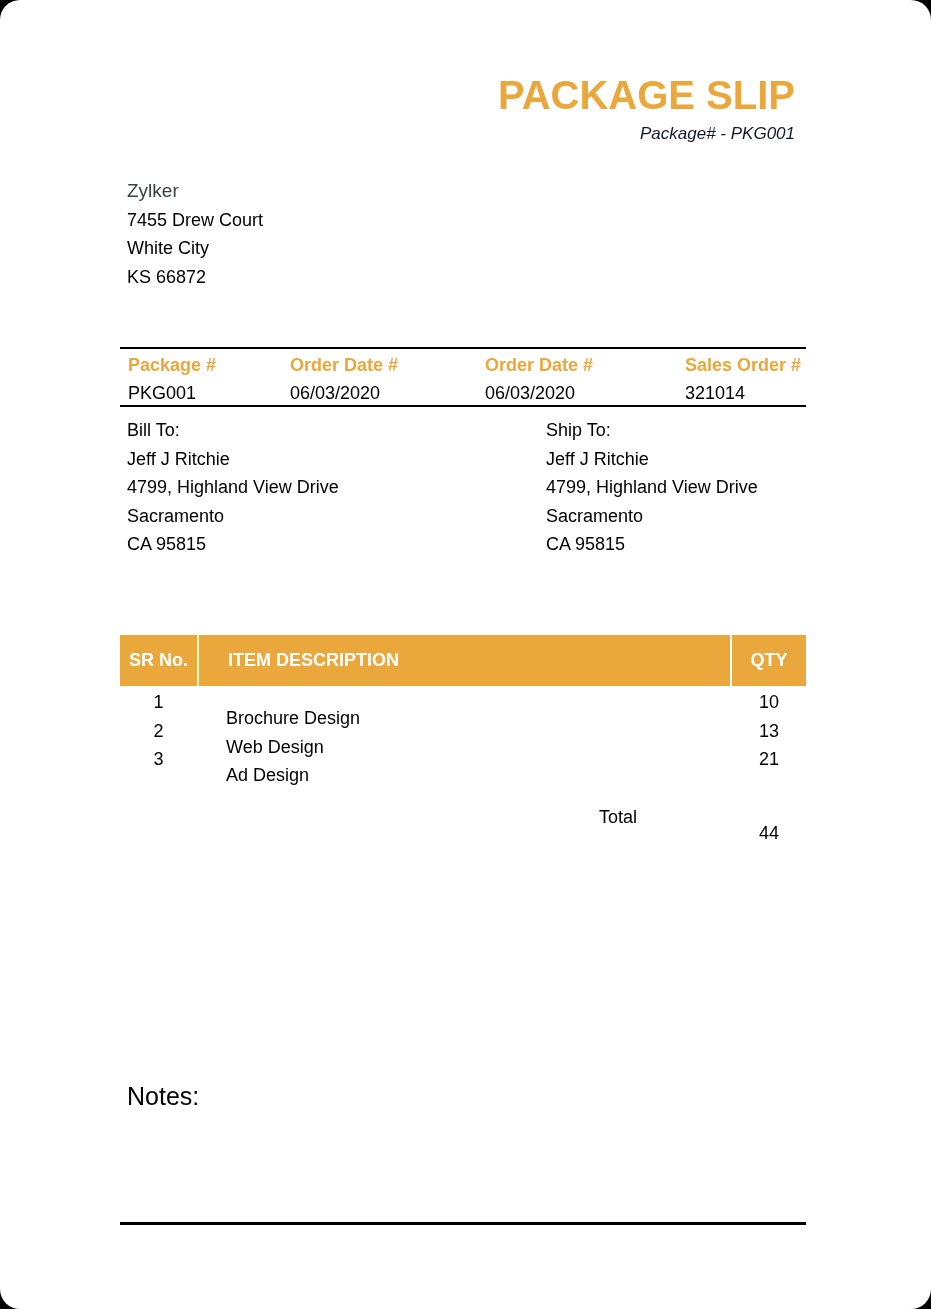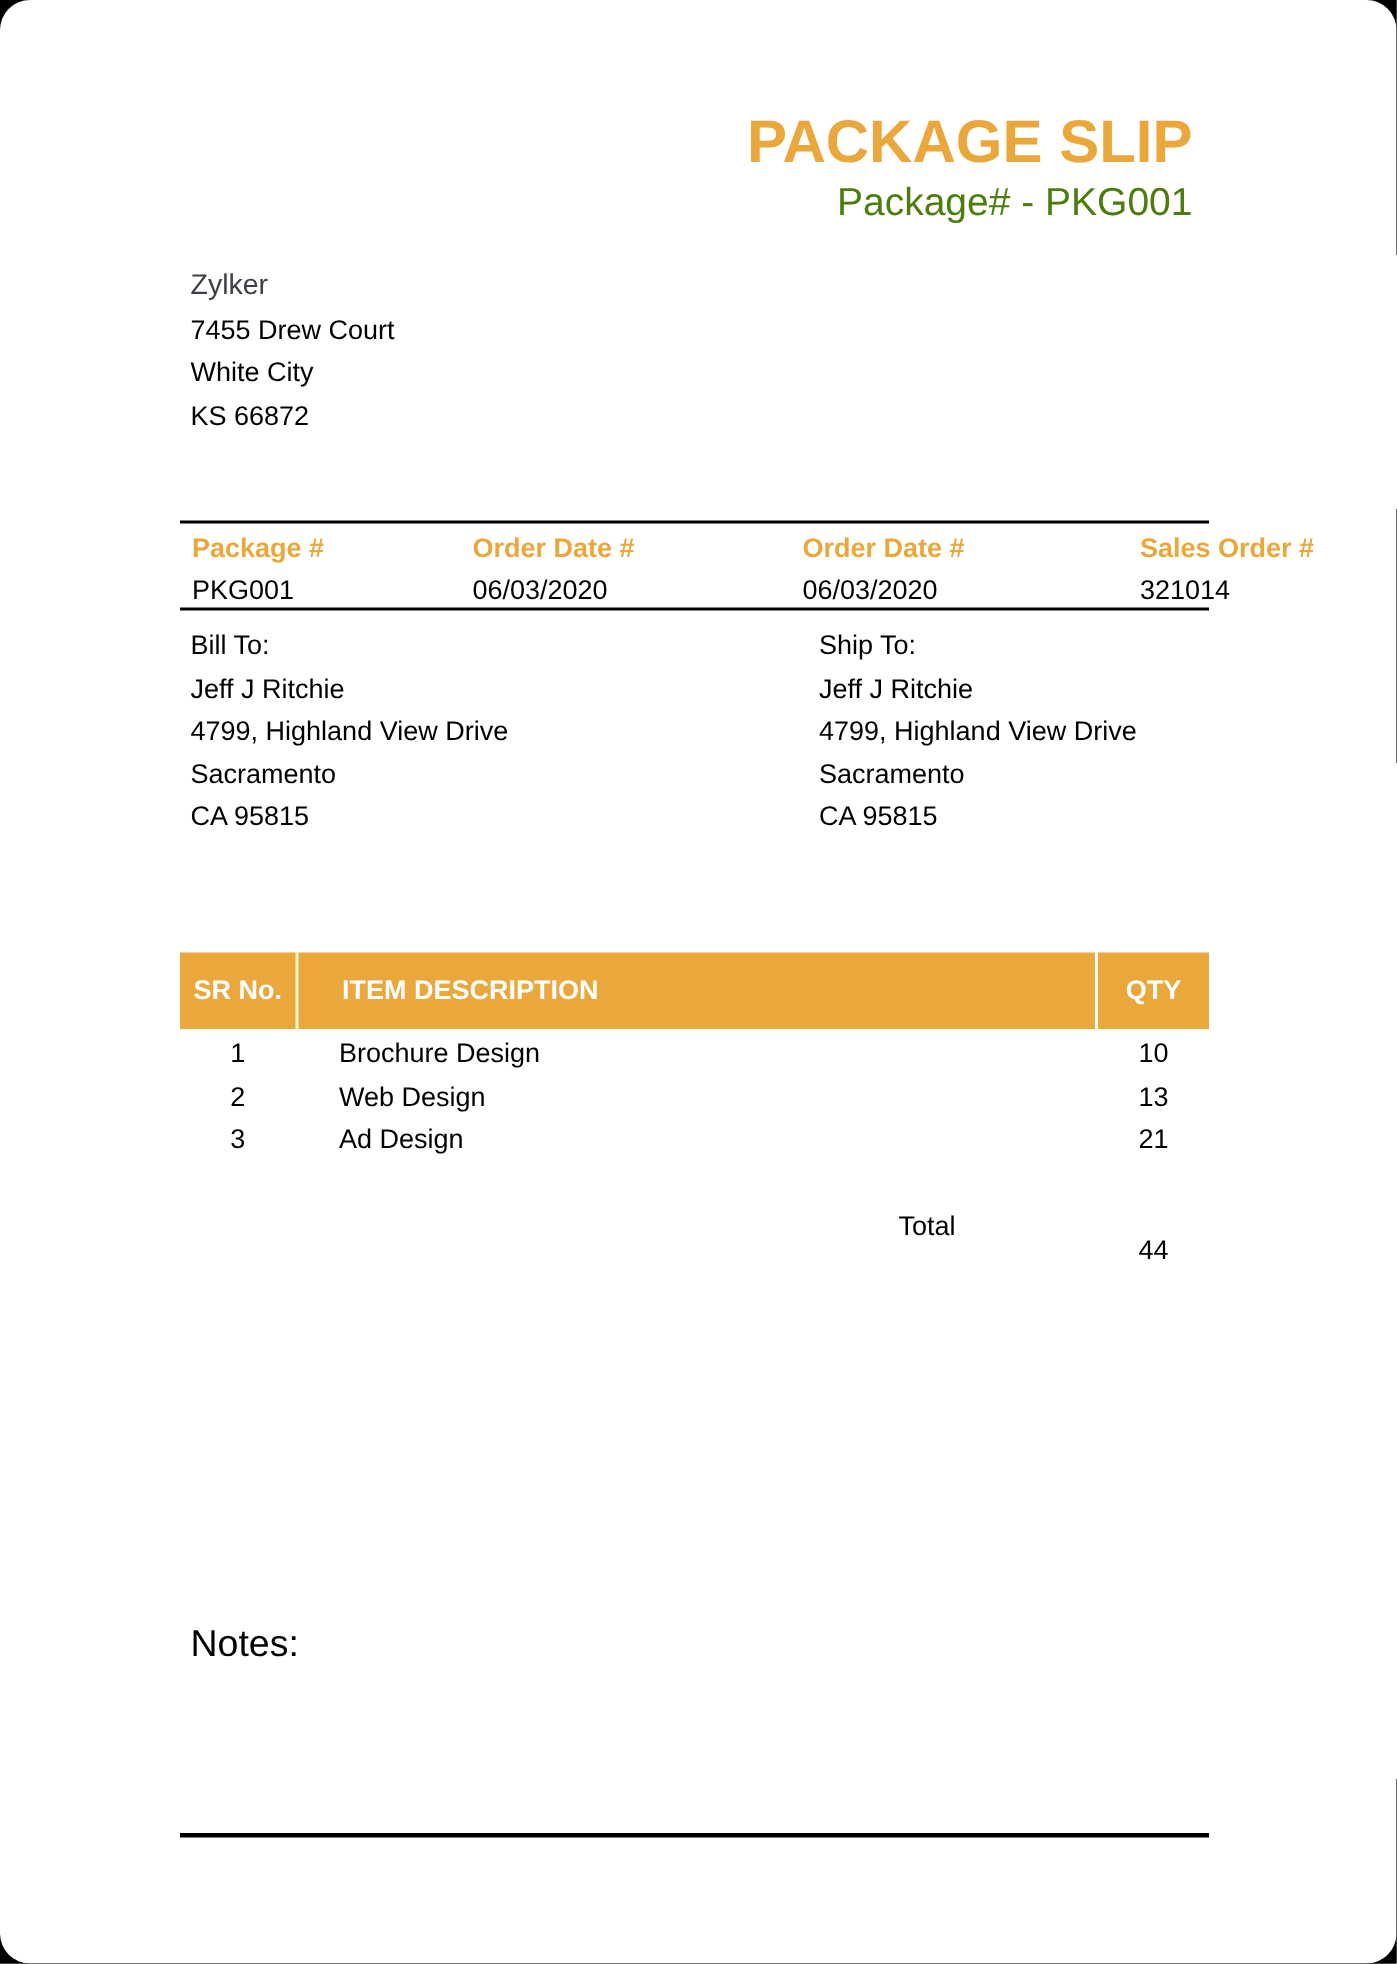--- a/index.html
+++ b/index.html
@@ -26,23 +26,24 @@
     text-align: right;
   }
   .doc-title {
     font-size: 40px;
     font-weight: bold;
     line-height: 44px;
     color: #EAA73C;
   }
   .pkg-line {
     margin-top: 4px;
-    font-size: 26px;
+    font-size: 17px;
     line-height: 26px;
-    color: #4d7c0f;
+    color: #0f172a;
+    font-style: italic;
   }
 
   
   .company {
     position: absolute;
     left: 127px;
     top: 177px;
     font-size: 18px;
     line-height: 28.5px;
   }
@@ -56,21 +57,20 @@
     position: absolute;
     left: 120px;
     top: 347px;
     width: 686px;
     height: 60px;
     border-top: 2px solid #000000;
     border-bottom: 2px solid #000000;
     display: grid;
     grid-template-columns: 170px 195px 200px 121px;
     padding-top: 7px;
-    gap: 25px;
   }
   .info-col:first-child { padding-left: 8px; }
   .info-label {
     font-size: 18px;
     font-weight: bold;
     color: #EAA73C;
     line-height: 18px;
     margin-bottom: 10px;
   }
   .info-value {
@@ -118,21 +118,21 @@
 
   .items-body { padding-top: 2px; }
   .item-row {
     display: grid;
     grid-template-columns: 77px 1fr 74px;
     height: 28.5px;
     line-height: 28.5px;
     font-size: 18px;
   }
   .item-row .col-sr { text-align: center; }
-  .item-row .col-desc { padding-left: 29px; }
+  .item-row .col-desc { padding-left: 29px; margin-top: 16px; }
   .item-row .col-qty { text-align: center; }
 
   .total-row {
     display: grid;
     grid-template-columns: 77px 1fr 74px;
     margin-top: 29px;
     height: 28.5px;
     line-height: 28.5px;
     font-size: 18px;
   }

